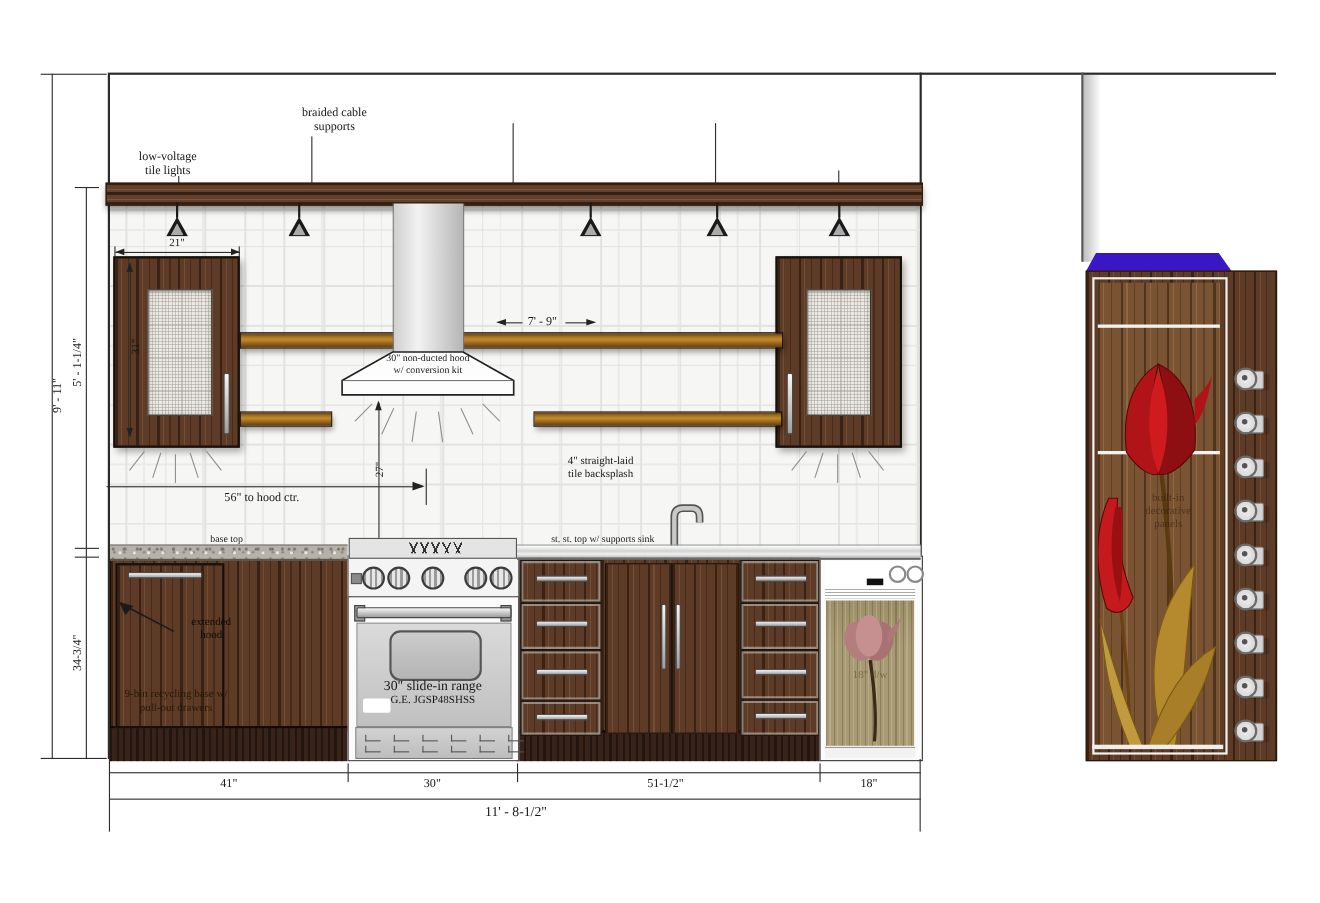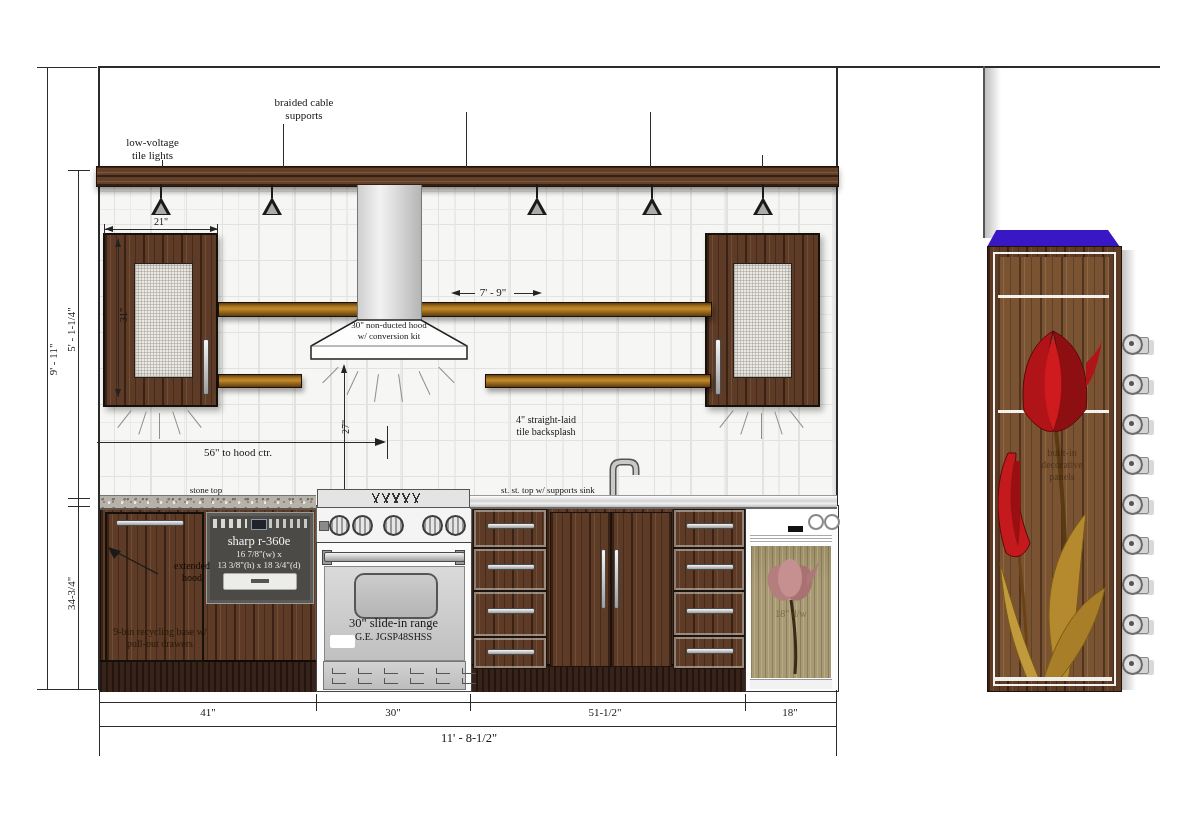--- a/index.html
+++ b/index.html
@@ -186,45 +186,34 @@
   <div class="t s10 rot" style="left:326px;top:421px;width:40px;z-index:5;">27"</div>
 
   <div class="ln" style="left:97px;top:442px;width:287px;height:1px;z-index:5;"></div>
   <div class="arr" style="left:375px;top:438px;border-width:4.5px 0 4.5px 11px;border-color:transparent transparent transparent #222;z-index:5;"></div>
   <div class="tick" style="left:387px;top:426px;width:1px;height:33px;z-index:5;"></div>
   <div class="t s11" style="left:182px;top:446px;width:112px;z-index:5;">56" to hood ctr.</div>
 
   <div class="t s10" style="left:498px;top:414px;width:96px;">4" straight-laid
 tile backsplash</div>
 
-  <div class="t s9" style="left:175px;top:485px;width:62px;z-index:6;">stone top</div>
+  <div class="t s9" style="left:175px;top:485px;width:62px;z-index:6;">base top</div>
   <div class="abs granite" style="left:100px;top:495px;width:216px;height:12px;z-index:5;"></div>
   <div class="t s9" style="left:490px;top:485px;width:116px;z-index:6;">st. st. top w/ supports sink</div>
   <div class="abs steel" style="left:470px;top:495px;width:367px;height:11px;z-index:5;"></div>
 
   <svg class="abs" style="left:606px;top:458px;width:36px;height:40px;z-index:4;" viewBox="0 0 36 40">
     <path d="M7,40 L7,12 Q7,4 15,4 L23,4 Q30,4 30,12 L30,17" fill="none" stroke="#555" stroke-width="7"></path>
     <path d="M7,40 L7,12 Q7,4 15,4 L23,4 Q30,4 30,12 L30,17" fill="none" stroke="#c9c9c9" stroke-width="4"></path>
   </svg>
 
   <div class="abs wgrain" style="left:100px;top:505px;width:216px;height:160px;border-left:1px solid #1a120a;border-right:1px solid #1a120a;"></div>
   <div class="abs toe" style="left:100px;top:660px;width:216px;height:30px;"></div>
   <div class="abs wgrain" style="left:105px;top:512px;width:95px;height:146px;border:2px solid #16100a;">
     <div class="abs silver" style="left:9px;top:6px;width:66px;height:4px;"></div>
-  </div>
-  <div class="abs" style="left:206px;top:512px;width:106px;height:90px;background:#4b4a47;border:1px solid #9a9a96;box-shadow:inset 0 0 0 3px #5c5b57;">
-    <div class="abs" style="left:6px;top:6px;width:34px;height:9px;background-image:repeating-linear-gradient(90deg,#d8d8d4 0 4px,transparent 4px 8px),repeating-linear-gradient(0deg,transparent 0 3px,#4b4a47 3px 5px);"></div>
-    <div class="abs" style="left:44px;top:6px;width:14px;height:9px;background:#20242a;border:1px solid #8a9aa8;"></div>
-    <div class="abs" style="left:62px;top:6px;width:38px;height:9px;background-image:repeating-linear-gradient(90deg,#c8c8c4 0 3px,transparent 3px 7px),repeating-linear-gradient(0deg,transparent 0 3px,#4b4a47 3px 5px);"></div>
-    <div class="t s12" style="left:0;top:21px;width:104px;color:#f2f2f0;">sharp r-360e</div>
-    <div class="t s9" style="left:0;top:36px;width:104px;color:#e8e8e6;">16 7/8"(w) x</div>
-    <div class="t s9" style="left:0;top:47px;width:104px;color:#e8e8e6;">13 3/8"(h) x 18 3/4"(d)</div>
-    <div class="abs" style="left:16px;top:60px;width:72px;height:15px;background:#ecece8;border:1px solid #aaa;border-radius:2px;">
-      <div class="abs" style="left:27px;top:5px;width:18px;height:4px;background:#555;"></div>
-    </div>
   </div>
   <svg class="abs" style="left:104px;top:544px;width:56px;height:34px;z-index:4;" viewBox="0 0 56 34">
     <line x1="54" y1="30" x2="12" y2="8" stroke="#1a1a1a" stroke-width="1.4"></line>
     <polygon points="4,3 17,7 10,15" fill="#1a1a1a"></polygon>
   </svg>
   <div class="t s10" style="left:146px;top:560px;width:92px;z-index:4;color:#120a04;">extended
 hood</div>
   <div class="t s10" style="left:102px;top:626px;width:116px;z-index:4;color:#241407;opacity:.9;">9-bin recycling base w/
 pull-out drawers</div>
 
@@ -316,21 +305,21 @@
         <path d="M56,28 C62,24 66,20 68,14 C66,26 62,34 56,40 Z" fill="#ad7878"></path>
       </svg>
       <div class="t s10" style="left:8px;top:62px;width:64px;color:#564626;opacity:.55;">18" d/w</div>
     </div>
     <div class="abs" style="left:4px;top:173px;width:82px;height:9px;background:#f2f2f2;border-top:1px solid #999;"></div>
   </div>
 
 
   <div class="abs" style="left:987px;top:229px;width:133px;height:18px;background:#3a17c4;clip-path:polygon(7% 6%,91% 6%,100% 100%,0 100%);"></div>
   <div class="abs" style="left:1120px;top:250px;width:16px;height:440px;background:linear-gradient(90deg,rgba(0,0,0,.28),rgba(0,0,0,0));"></div>
-  <div class="abs wgrain" style="left:987px;top:246px;width:133px;height:444px;border:1px solid #201208;">
+  <div class="abs wgrain" style="left:987px;top:246px;width:133px;height:444px;border:1px solid #201208;padding-left:39px;">
     <div class="abs" style="left:5px;top:5px;width:119px;height:430px;border:2px solid #f2f2ee;"></div>
     <div class="abs wface" style="left:10px;top:10px;width:111px;height:424px;"></div>
     <div class="abs" style="left:10px;top:48px;width:111px;height:3px;background:#f2f2ee;"></div>
     <div class="abs" style="left:10px;top:163px;width:111px;height:3px;background:#f2f2ee;"></div>
     <svg class="abs" style="left:10px;top:54px;width:111px;height:380px;" viewBox="0 0 111 380">
       <path d="M58,130 C66,200 72,280 64,380" fill="none" stroke="#5a3a10" stroke-width="4"></path>
       <path d="M20,245 C26,300 30,340 28,380" fill="none" stroke="#6a4214" stroke-width="3"></path>
       <path d="M60,380 C40,300 55,252 88,212 C80,282 78,332 70,380 Z" fill="#b58a2e" stroke="#7a5a14" stroke-width="1"></path>
       <path d="M30,380 C10,332 6,302 2,262 C14,302 22,332 42,380 Z" fill="#c09a3c" stroke="#7a5a14" stroke-width="1"></path>
       <path d="M45,380 C60,332 80,302 107,287 C97,332 75,362 60,380 Z" fill="#a87f28" stroke="#7a5a14" stroke-width="1"></path>

